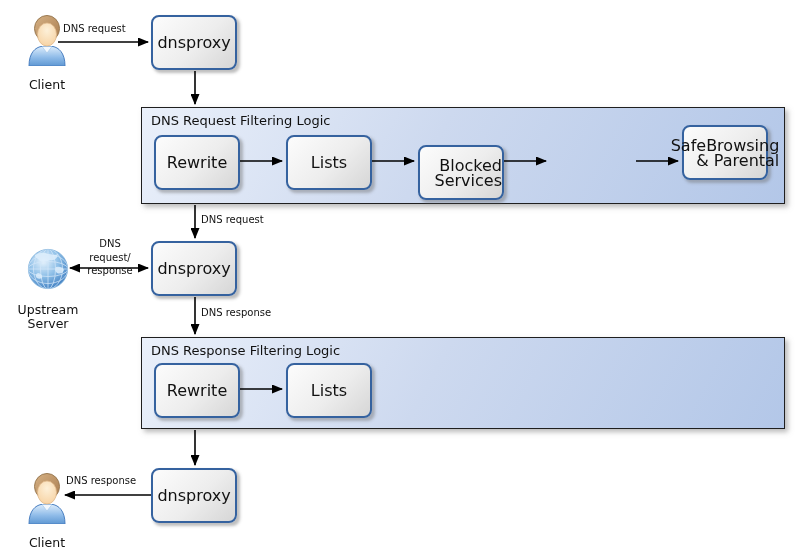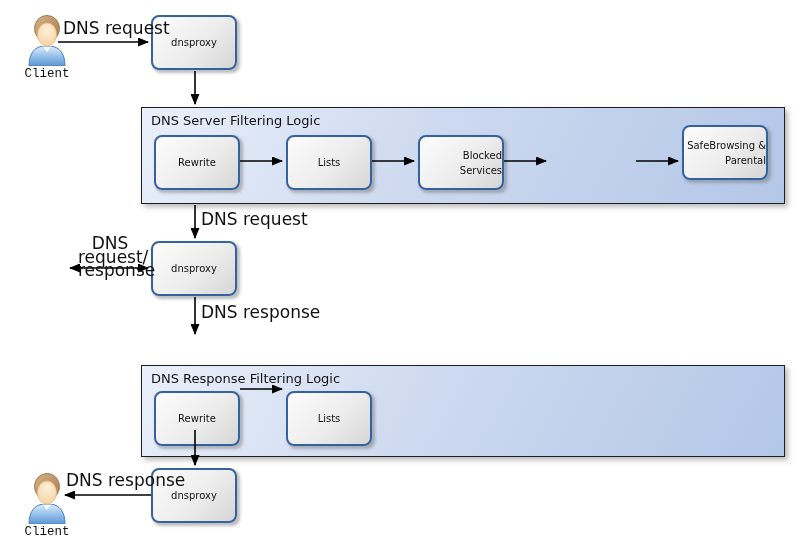--- a/index.html
+++ b/index.html
@@ -9,39 +9,39 @@
   }
   
   .overlay{position:absolute;left:0;top:0;z-index:5;pointer-events:none;}
   
   .node{
     position:absolute;width:86px;height:55px;box-sizing:border-box;
     border:2px solid #35629f;border-radius:8px;
     background:linear-gradient(135deg,#fcfcfc 0%,#ededed 55%,#d6d6d6 100%);
     box-shadow:2.5px 2.5px 3px rgba(110,110,110,0.45);
     display:flex;align-items:center;justify-content:center;
-    font-size:10px;line-height:15px;text-align:center;z-index:2;
+    font-size:16px;line-height:15px;text-align:center;z-index:2;
   }
   
   .container-box{
     position:absolute;left:141px;width:644px;box-sizing:border-box;
     border:1px solid #1f1f1f;
     background:linear-gradient(118deg,#eaf0fa 0%,#cdd9ef 45%,#b3c7e8 100%);
     box-shadow:3px 3px 5px rgba(120,120,120,0.5);z-index:1;
   }
   #request-container{top:107px;height:97px;}
-  #response-container{top:337px;height:92px;margin-top:28px;}
+  #response-container{top:337px;height:92px;}
   .container-title{position:absolute;left:9px;top:5px;font-size:13px;}
   
   #request-container .node, #response-container .node{position:absolute;text-align:right;}
   
   .actor{position:absolute;display:flex;flex-direction:column;align-items:center;z-index:2;}
-  .actor-label{font-size:12.5px;line-height:13.5px;text-align:center;white-space:pre-line;margin-top:2px;font-family:Liberation Mono, monospace;}
+  .actor-label{font-size:12.5px;line-height:13.5px;text-align:center;white-space:pre-line;margin-top:12px;}
   
-  .elabel{position:absolute;font-size:17px;line-height:13.5px;white-space:pre-line;z-index:6;}
+  .elabel{position:absolute;font-size:10px;line-height:13.5px;white-space:pre-line;z-index:6;}
   .elabel.center{text-align:center;margin-top:23px;}
   .hidden-defs{position:absolute;width:0;height:0;}
 </style>
 </head>
 <body>
 
 <svg class="hidden-defs" aria-hidden="true">
   <defs>
     <linearGradient id="hairGrad" x1="0" y1="0" x2="1" y2="1">
       <stop offset="0" stop-color="#d6b184"></stop>
@@ -107,35 +107,55 @@
     <span>dnsproxy</span>
   </div>
   <div class="node" style="left:151px;top:241px;">
     <span>dnsproxy</span>
   </div>
   <div class="node" style="left:151px;top:468px;">
     <span>dnsproxy</span>
   </div>
 
   <div class="container-box" id="request-container">
-    <div class="container-title">DNS Server Filtering Logic</div>
+    <div class="container-title">DNS Request Filtering Logic</div>
     <div class="node" style="left:12px;top:27px;">
         <span>Rewrite</span>
       </div>
     <div class="node" style="left:144px;top:27px;">
         <span>Lists</span>
       </div>
-    <div class="node" style="left:276px;top:27px;">
+    <div class="node" style="left:276px;top:37px;">
         <span>Blocked Services</span>
       </div>
     <div class="node" style="left:540px;top:17px;">
         <span>SafeBrowsing &amp; Parental</span>
       </div>
   </div>
 
+  <div class="actor" style="left:18px;top:247px;width:60px;">
+    <svg width="44" height="44" viewBox="0 0 44 44">
+      <circle cx="22" cy="22" r="19.6" fill="url(#globeGrad)" stroke="#7aadd9" stroke-width="0.8"></circle>
+      <g clip-path="url(#globeClip)" fill="none" stroke="#d4e7f8" stroke-width="0.9" opacity="0.85">
+        <ellipse cx="22" cy="22" rx="20" ry="7.5"></ellipse>
+        <ellipse cx="22" cy="22" rx="20" ry="14.5"></ellipse>
+        <ellipse cx="22" cy="22" rx="7.5" ry="20"></ellipse>
+        <ellipse cx="22" cy="22" rx="14.5" ry="20"></ellipse>
+        <line x1="2" y1="22" x2="42" y2="22"></line>
+        <line x1="22" y1="2" x2="22" y2="42"></line>
+      </g>
+      <g clip-path="url(#globeClip)" fill="#ddeefc" opacity="0.85">
+        <path d="M9,8 q7,-4 13,-1 q6,2 10,0 q-1,7 -8,6 q-8,4 -12,-1 q-4,-2 -3,-4 Z"></path>
+        <path d="M30,20 q6,-1 8,3 q-2,5 -7,3 q-3,-3 -1,-6 Z"></path>
+        <path d="M12,26 q5,1 4,5 q-4,2 -6,-1 q-1,-3 2,-4 Z"></path>
+      </g>
+    </svg>
+    <div class="actor-label">Upstream
+Server</div>
+  </div>
 
   <div class="container-box" id="response-container">
     <div class="container-title">DNS Response Filtering Logic</div>
     <div class="node" style="left:12px;top:25px;">
         <span>Rewrite</span>
       </div>
     <div class="node" style="left:144px;top:25px;">
         <span>Lists</span>
       </div>
   </div>

